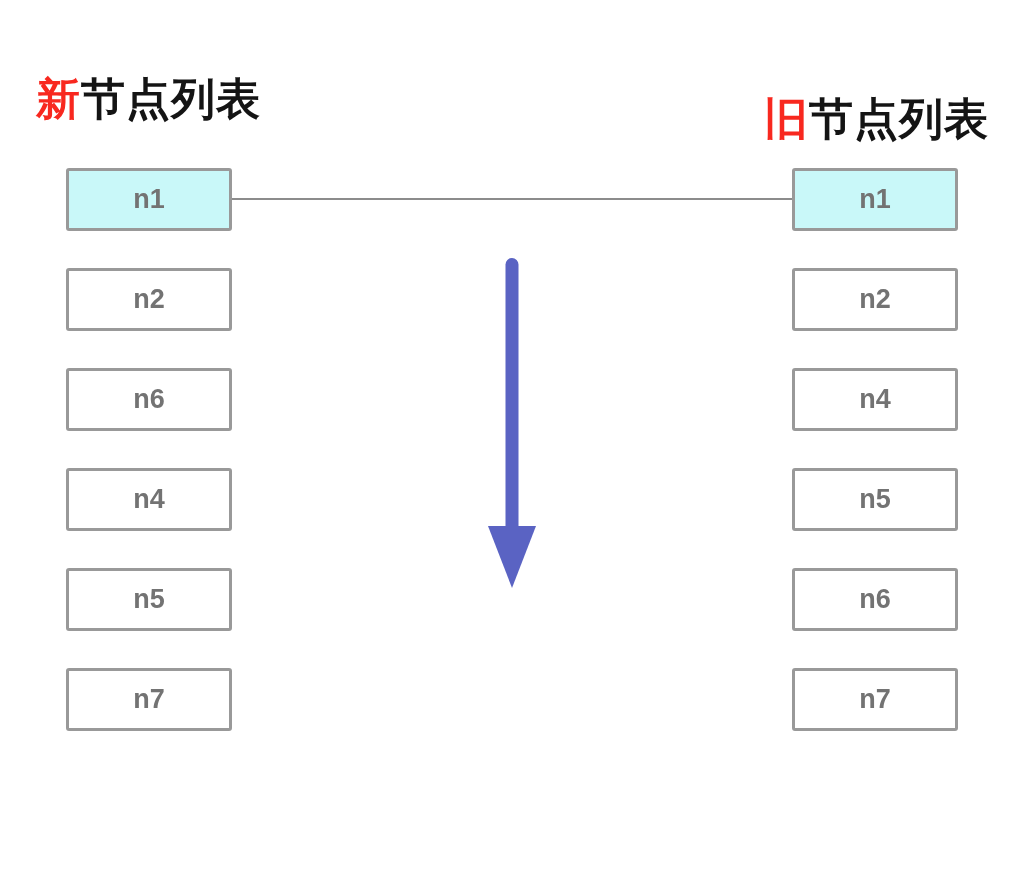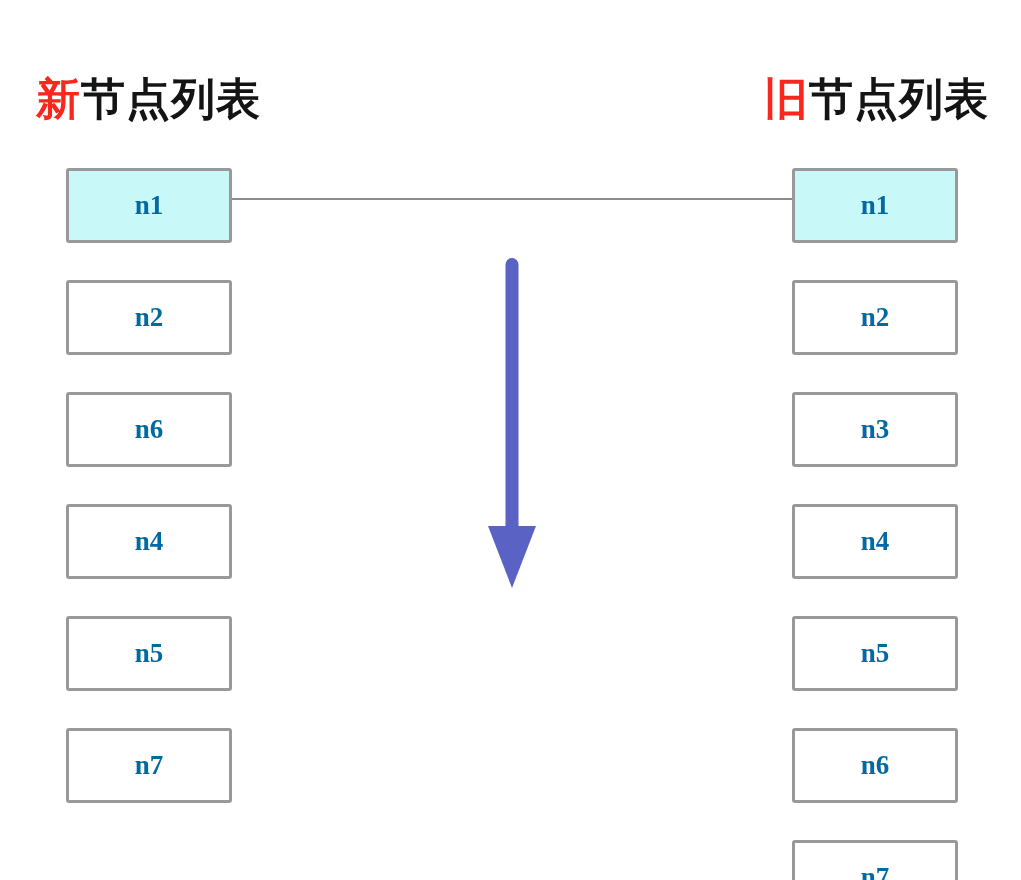--- a/index.html
+++ b/index.html
@@ -1,59 +1,59 @@
 <!DOCTYPE html>
 <html style="--highlight_fill: #c9f8f9; --box_border: #999999; --connector: #8c8c8c; --arrow: #5a63c3; --title_accent: #f8281f;"><head>
 <meta charset="utf-8">
 <style>
   html, body { margin: 0; padding: 0; }
   .canvas {
     position: relative;
     width: 1021px;
     height: 880px;
     background: #ffffff;
-    font-family: Liberation Serif, serif;
+    font-family: Liberation Sans, sans-serif;
     overflow: hidden;
   }
   .list-title {
     position: absolute;
     top: 70px;
     font-size: 44px;
     font-weight: 700;
     color: #141414;
     letter-spacing: 1px;
     white-space: nowrap;
   }
   .list-title .accent { color: var(--title_accent, #f8281f); }
   .title-left  { left: 36px; }
-  .title-right { left: 764px; }
+  .title-right { left: 764px; margin-top: 20px; }
 
   .column {
     position: absolute;
     top: 168px;
     display: flex;
     flex-direction: column;
     gap: 37px;
   }
   .column-left  { left: 66px; }
   .column-right { left: 792px; }
 
   .node {
     box-sizing: border-box;
     width: 166px;
-    height: 75px;
+    height: 63px;
     background: #ffffff;
     border: 3px solid var(--box_border, #999999);
     border-radius: 3px;
     display: flex;
     align-items: center;
     justify-content: center;
     font-size: 27px;
     font-weight: 700;
-    color: #0369a1;
+    color: #737373;
   }
   .node.highlight { background: var(--highlight_fill, #c9f8f9); }
 
   .connector {
     position: absolute;
     left: 231px;
     top: 198px;
     width: 561px;
     height: 2px;
     background: var(--connector, #8c8c8c);
@@ -106,23 +106,20 @@
   </div>
 
   <div class="column column-right">
     <div class="node highlight">
         <span>n1</span>
       </div>
     <div class="node">
         <span>n2</span>
       </div>
     <div class="node">
-        <span>n3</span>
-      </div>
-    <div class="node">
         <span>n4</span>
       </div>
     <div class="node">
         <span>n5</span>
       </div>
     <div class="node">
         <span>n6</span>
       </div>
     <div class="node">
         <span>n7</span>

